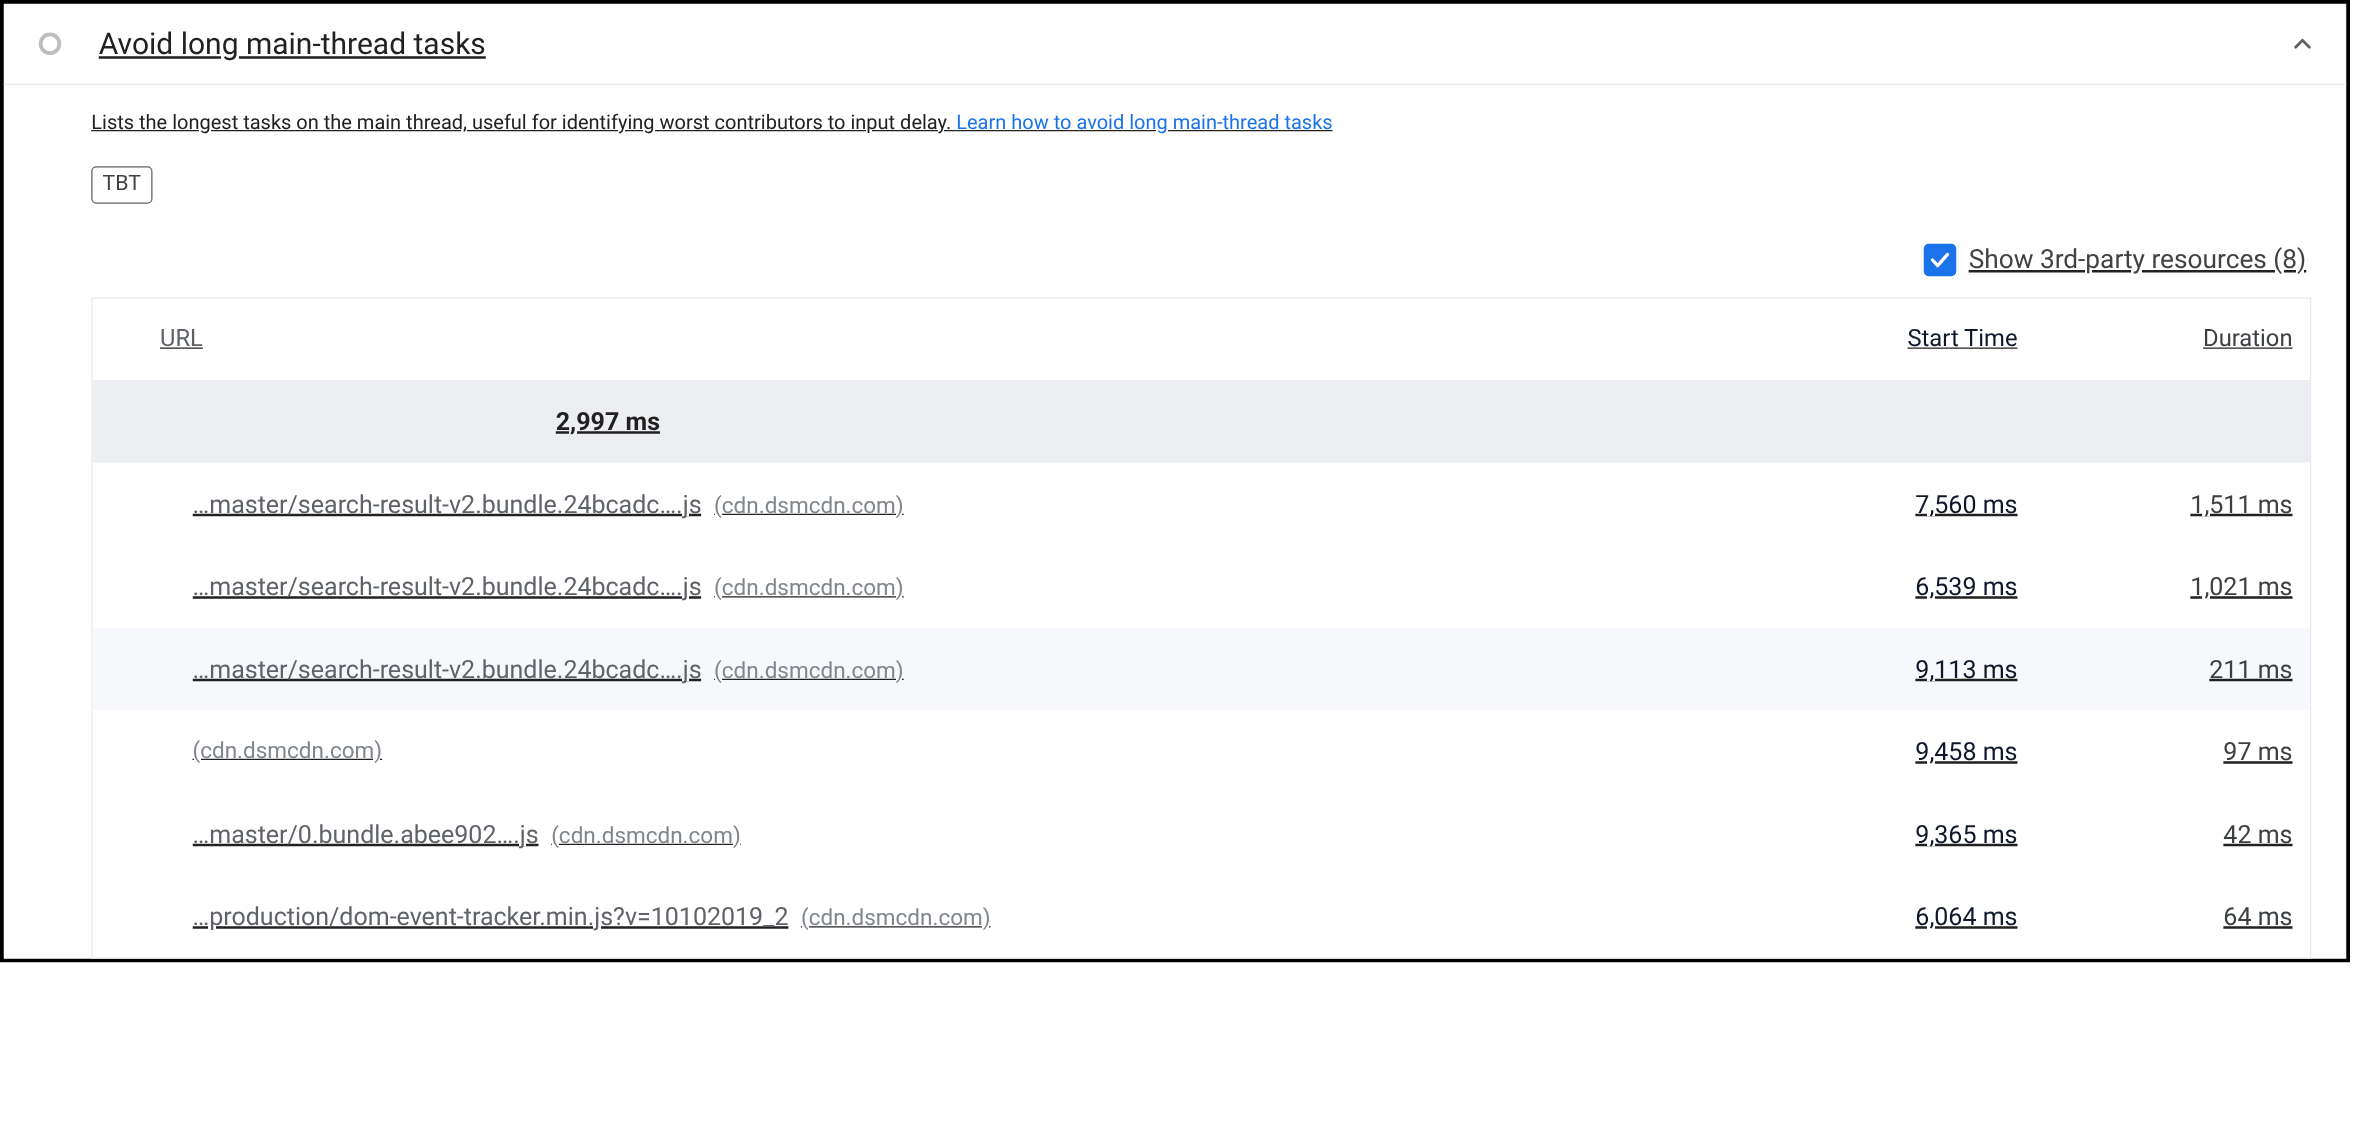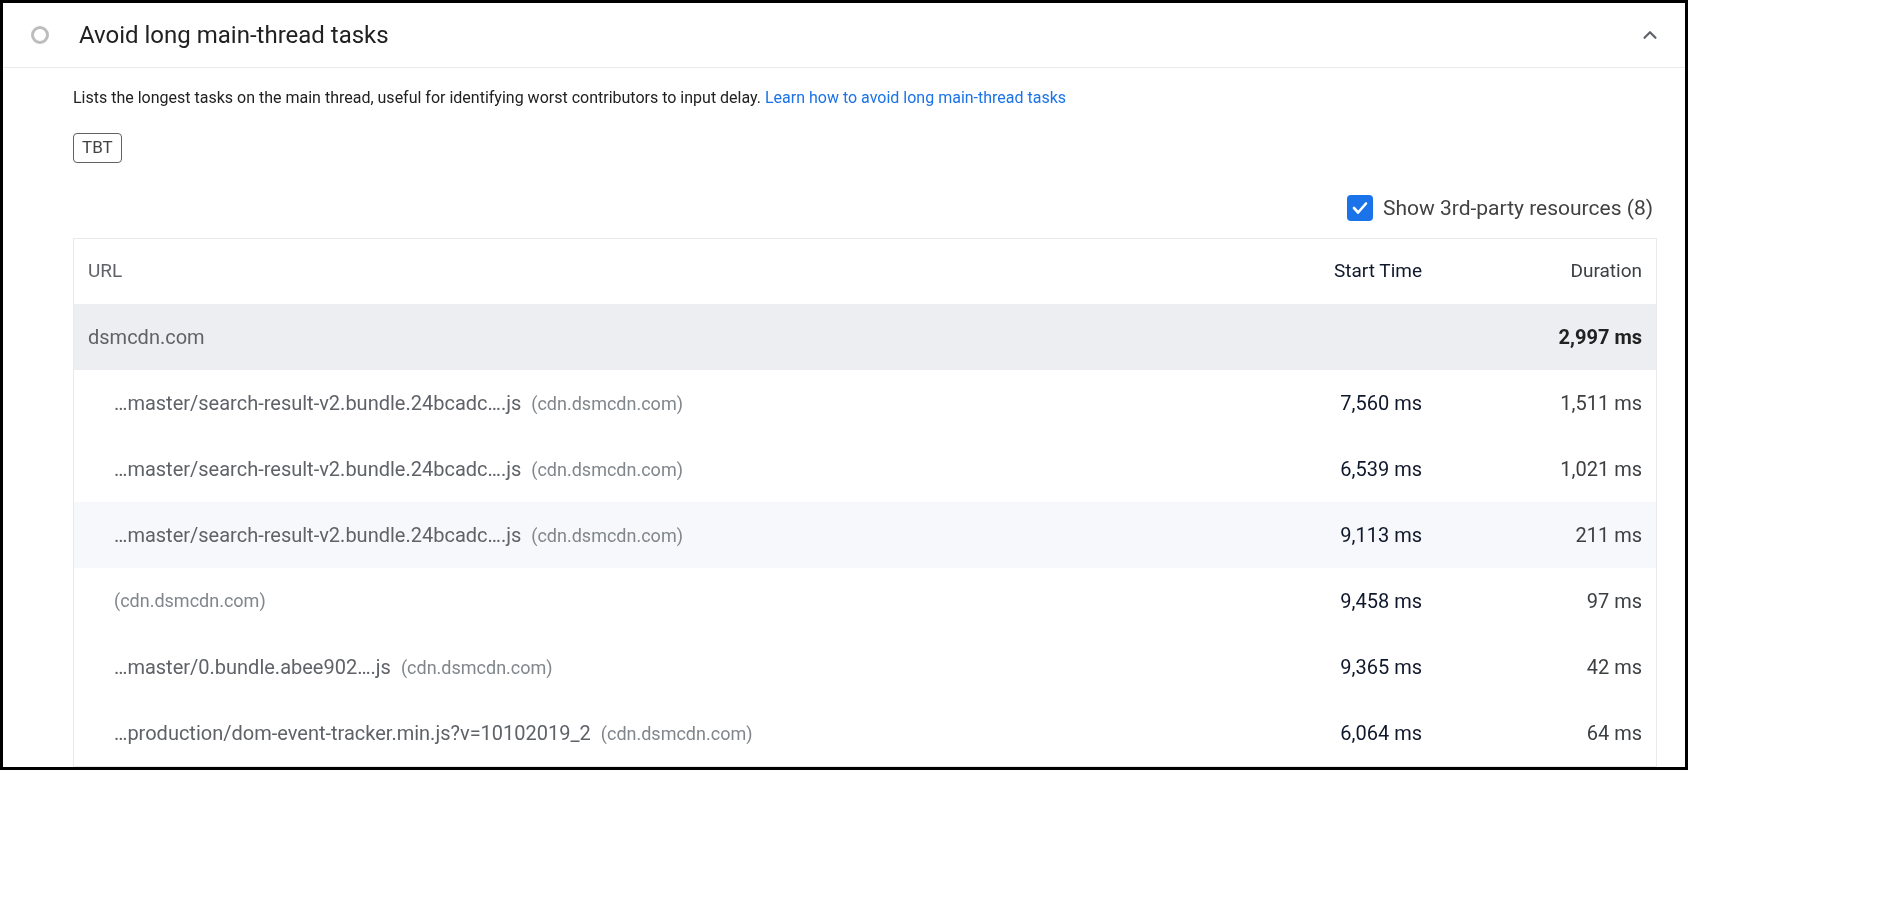--- a/index.html
+++ b/index.html
@@ -5,21 +5,22 @@
   * { box-sizing: border-box; margin: 0; padding: 0; }
   body {
     font-family: Roboto, 'Helvetica Neue', Arial, sans-serif;
     background: #fff;
     color: #212121;
     font-size: 19px;
     line-height: 1.5;
   }
   .audit-panel {
     border: 3px solid #000;
-    width: 1688px;
+    width: 1880px;
+    text-decoration: underline;
   }
   .audit-header {
     display: flex;
     align-items: center;
     padding: 14px 24px 14px 28px;
     border-bottom: 1px solid #e8eaed;
     cursor: pointer;
   }
   .status-circle {
     width: 18px;
@@ -110,20 +111,21 @@
   }
   .row.item.alt {
     background: #f6f8fb;
   }
   .col-url {
     flex: 1 1 auto;
     display: flex;
     align-items: baseline;
     gap: 10px;
     min-width: 0;
+    margin-left: 40px;
   }
   .url-path { color: #5f6368; white-space: nowrap; overflow: hidden; text-overflow: ellipsis; }
   .url-host { color: #80868b; font-size: 18px; white-space: nowrap; }
   .col-start {
     flex: 0 0 220px;
     text-align: right;
     color: #0f172a;
   }
   .col-duration {
     flex: 0 0 220px;
@@ -166,23 +168,20 @@
 
       <div class="row header">
         <div class="col-url">
             <span>URL</span>
           </div>
         <div class="col-start">Start Time</div>
         <div class="col-duration">Duration</div>
       </div>
 
       <div class="row group">
-        <div class="col-url">
-            <span>dsmcdn.com</span>
-          </div>
         <div class="col-start"></div>
         <div class="col-duration">2,997 ms</div>
       </div>
 
       <div class="row item">
         <div class="col-url">
           <span class="url-path">…master/search-result-v2.bundle.24bcadc….js</span>
           <span class="url-host">(cdn.dsmcdn.com)</span>
         </div>
         <div class="col-start">7,560 ms</div>

